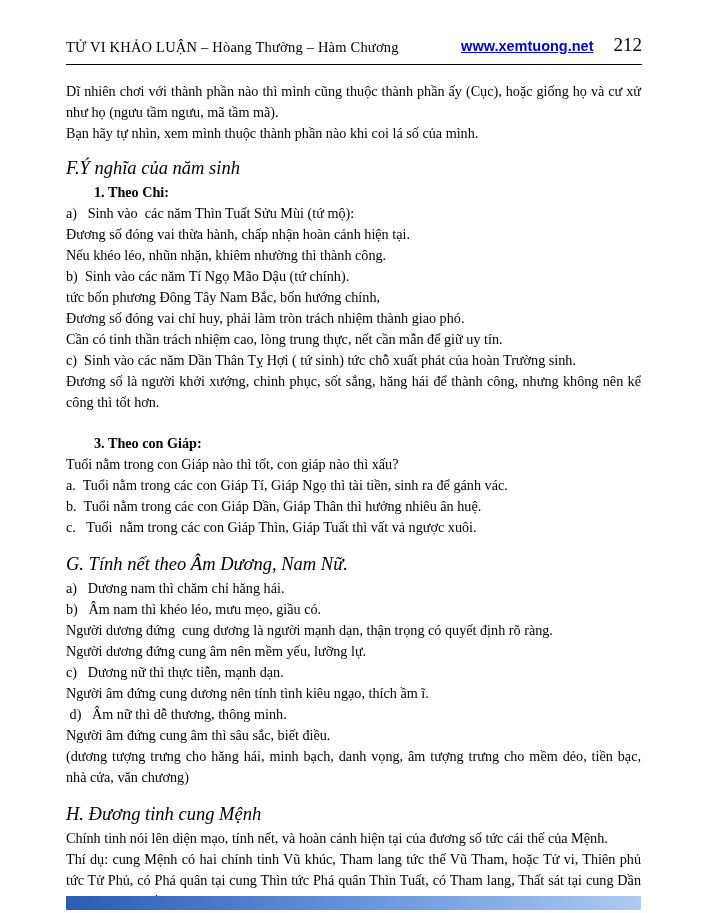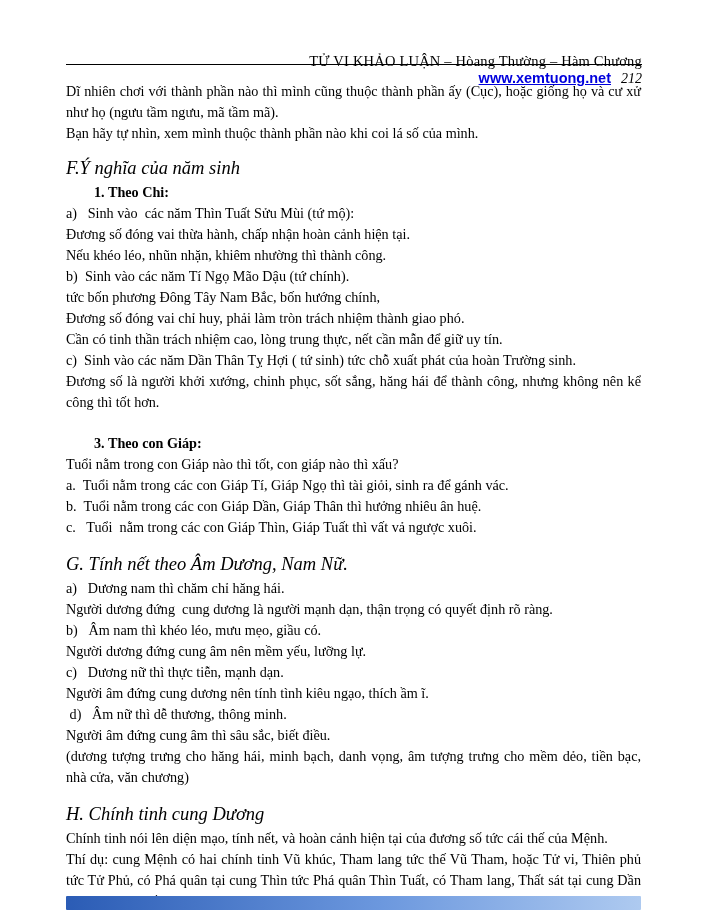--- a/index.html
+++ b/index.html
@@ -4,32 +4,32 @@
 <style>
   html,body{margin:0;padding:0;}
   body{
     width:705px;height:913px;background:#ffffff;color:#000;
     font-family:"Liberation Serif","DejaVu Serif",serif;
     position:relative;overflow:hidden;
   }
   .page{position:absolute;inset:0;}
   
   .header{
-    position:absolute;top:53px;left:66px;width:576px;
+    position:absolute;top:34px;left:66px;width:576px;
     display:flex;align-items:flex-end;justify-content:space-between;
-    font-size:14.5px;white-space:nowrap;flex-direction:column;
+    font-size:14.5px;white-space:nowrap;
   }
   .header .title{letter-spacing:.2px;}
-  .header .right{display:flex;align-items:baseline;gap:10px;}
+  .header .right{display:flex;align-items:baseline;gap:20px;}
   .site-link{
     font-family:"Liberation Sans","DejaVu Sans",sans-serif;
     font-weight:bold;text-decoration:underline;font-size:14.5px;
     cursor:pointer;
   }
-  .page-num{font-size:14px;font-style:italic;}
+  .page-num{font-size:19px;}
   .header-rule{
     position:absolute;top:64px;left:66px;width:576px;height:0;
     border-top:1.6px solid #000;
   }
   
   .content{
     position:absolute;top:81px;left:66px;width:575px;
     font-size:14.2px;line-height:21px;
   }
   .para{text-align:justify;margin:0;}
@@ -73,38 +73,38 @@
     <div class="ln">b)  Sinh vào các năm Tí Ngọ Mão Dậu (tứ chính).</div>
     <div class="ln">tức bốn phương Đông Tây Nam Bắc, bốn hướng chính,</div>
     <div class="ln">Đương số đóng vai chỉ huy, phải làm tròn trách nhiệm thành giao phó.</div>
     <div class="ln">Cần có tinh thần trách nhiệm cao, lòng trung thực, nết cần mẫn để giữ uy tín.</div>
     <div class="ln">c)  Sinh vào các năm Dần Thân Tỵ Hợi ( tứ sinh) tức chỗ xuất phát của hoàn Trường sinh.</div>
     <p class="para">Đương số là người khởi xướng, chinh phục, sốt sắng, hăng hái để thành công, nhưng không nên kể công thì tốt hơn.</p>
 
     <div class="gap"></div>
     <div class="ln bold">3. Theo con Giáp:</div>
     <div class="ln">Tuổi nằm trong con Giáp nào thì tốt, con giáp nào thì xấu?</div>
-    <div class="ln">a.  Tuổi nằm trong các con Giáp Tí, Giáp Ngọ thì tài giỏi, sinh ra để gánh vác.</div>
+    <div class="ln">a.  Tuổi nằm trong các con Giáp Tí, Giáp Ngọ thì tài tiền, sinh ra để gánh vác.</div>
     <div class="ln">b.  Tuổi nằm trong các con Giáp Dần, Giáp Thân thì hưởng nhiêu ân huệ.</div>
     <div class="ln">c.   Tuổi  nằm trong các con Giáp Thìn, Giáp Tuất thì vất vả ngược xuôi.</div>
 
     <div class="gap-sm"></div>
     <div class="sec-head">G. Tính nết theo Âm Dương, Nam Nữ.</div>
     <div class="ln">a)   Dương nam thì chăm chỉ hăng hái.</div>
+    <div class="ln">b)   Âm nam thì khéo léo, mưu mẹo, giầu có.</div>
     <div class="ln">Người dương đứng  cung dương là người mạnh dạn, thận trọng có quyết định rõ ràng.</div>
-    <div class="ln">b)   Âm nam thì khéo léo, mưu mẹo, giầu có.</div>
     <div class="ln">Người dương đứng cung âm nên mềm yếu, lưỡng lự.</div>
     <div class="ln">c)   Dương nữ thì thực tiễn, mạnh dạn.</div>
     <div class="ln">Người âm đứng cung dương nên tính tình kiêu ngạo, thích ầm ĩ.</div>
     <div class="ln"> d)   Âm nữ thì dễ thương, thông minh.</div>
     <div class="ln">Người âm đứng cung âm thì sâu sắc, biết điều.</div>
     <p class="para">(dương tượng trưng cho hăng hái, minh bạch, danh vọng, âm tượng trưng cho mềm dẻo, tiền bạc, nhà cửa, văn chương)</p>
 
     <div class="gap-sm"></div>
-    <div class="sec-head">H. Chính tinh cung Dương</div>
+    <div class="sec-head">H. Đương tinh cung Mệnh</div>
     <div class="ln">Chính tinh nói lên diện mạo, tính nết, và hoàn cảnh hiện tại của đương số tức cái thế của Mệnh.</div>
     <p class="para">Thí dụ: cung Mệnh có hai chính tinh Vũ khúc, Tham lang tức thế Vũ Tham, hoặc Tử vi, Thiên phủ tức Tử Phủ, có Phá quân tại cung Thìn tức Phá quân Thìn Tuất, có Tham lang, Thất sát tại cung Dần tức Tham Sát Dần cung.</p>
     <div class="ln">Chính tinh đứng một mình thì mạnh hơn là đứng chung với một chính tinh khác.</div>
   </div>
 
   <div class="footer-bar" style="background: linear-gradient(90deg, rgb(43, 92, 181), rgb(108, 152, 222) 55%, rgb(174, 202, 240));"></div>
 
 </div>
 
 </body></html>

